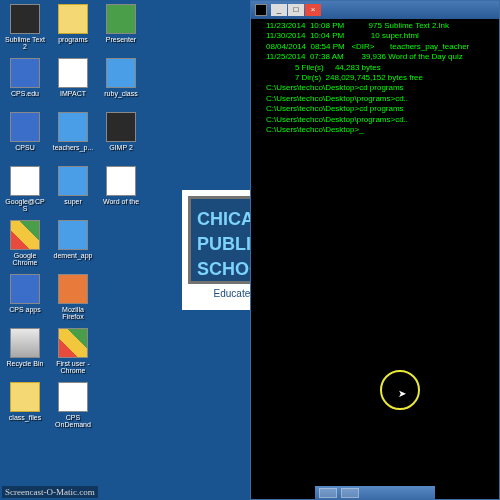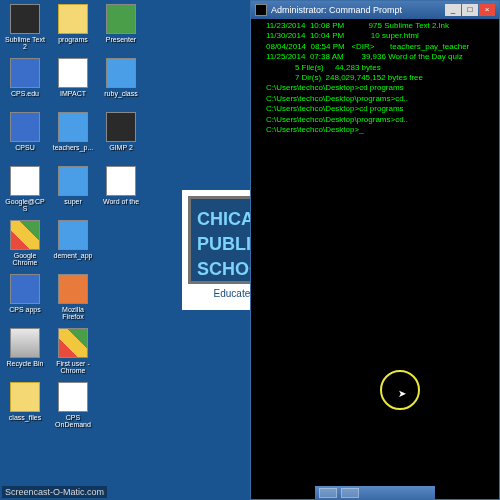--- a/index.html
+++ b/index.html
@@ -25,21 +25,21 @@
 .term-title{background:linear-gradient(#4a7ab5,#2a5a95);height:18px;display:flex;align-items:center;padding:0 4px}
 .term-title-icon{width:12px;height:12px;background:#000;border:1px solid #888;margin-right:4px}
 .term-title-text{font-size:9px;color:#fff;flex:1}
 .term-btns{display:flex;gap:1px}
 .term-btn{width:16px;height:12px;background:#ddd;font-size:8px;text-align:center;line-height:12px;cursor:pointer}
 .term-btn.close{background:#e84a3c;color:#fff}
 .term-body{padding:2px 15px;font-family:"Consolas","Courier New",monospace;font-size:8px;color:#0f0;line-height:1.3;white-space:pre}
 .term-line{color:#0f0}
 .cursor-circle{position:absolute;left:380px;top:370px;width:40px;height:40px;border:2px solid #ece83a;border-radius:50%;pointer-events:none}
 .cursor-arrow{position:absolute;left:398px;top:388px;font-size:10px;color:#fff;pointer-events:none}
-.watermark{position:absolute;left:2px;bottom:2px;font-size:9px;color:#d8d8d8;background:rgba(0,0,0,0.35);padding:1px 3px;font-family:Liberation Sans, sans-serif}
+.watermark{position:absolute;left:2px;bottom:2px;font-size:9px;color:#d8d8d8;background:rgba(0,0,0,0.35);padding:1px 3px;font-family:Liberation Serif, serif}
 .taskbar{position:absolute;bottom:0;left:315px;width:120px;height:14px;background:linear-gradient(#5a8ac5,#3a6aa5);display:flex;align-items:center;gap:4px;padding:0 4px}
 .task-item{width:18px;height:10px;background:rgba(255,255,255,0.2);border:1px solid rgba(255,255,255,0.3)}
 </style>
 </head>
 <body>
 
 <div class="desktop">
   <div class="icons-grid" id="icons">
       <div class="icon">
         <div class="icon-img dark"></div>
@@ -128,21 +128,20 @@
       <div>CHICAGO</div>
       <div>PUBLIC</div>
       <div>SCHOOLS</div>
     </div>
     <div class="logo-tag">Educate • Inspi</div>
   </div>
 
   <div class="terminal">
     <div class="term-title">
       <div class="term-title-icon"></div>
-      <div class="term-title-text">Administrator: Command Prompt</div>
       <div class="term-btns">
         <div class="term-btn">_</div>
         <div class="term-btn">□</div>
         <div class="term-btn close">×</div>
       </div>
     </div>
     <div class="term-body" id="termbody"><div class="term-line">11/23/2014  10:08 PM           975 Sublime Text 2.lnk</div><div class="term-line">11/30/2014  10:04 PM            10 super.html</div><div class="term-line">08/04/2014  08:54 PM   &lt;DIR&gt;       teachers_pay_teacher</div><div class="term-line">11/25/2014  07:38 AM        39,936 Word of the Day quiz</div><div class="term-line">             5 File(s)     44,283 bytes</div><div class="term-line">             7 Dir(s)  248,029,745,152 bytes free</div><div class="term-line"></div><div class="term-line">C:\Users\techco\Desktop&gt;cd programs</div><div class="term-line"></div><div class="term-line">C:\Users\techco\Desktop\programs&gt;cd..</div><div class="term-line"></div><div class="term-line">C:\Users\techco\Desktop&gt;cd programs</div><div class="term-line"></div><div class="term-line">C:\Users\techco\Desktop\programs&gt;cd..</div><div class="term-line"></div><div class="term-line">C:\Users\techco\Desktop&gt;_</div></div>
   </div>
 
   <div class="taskbar">

